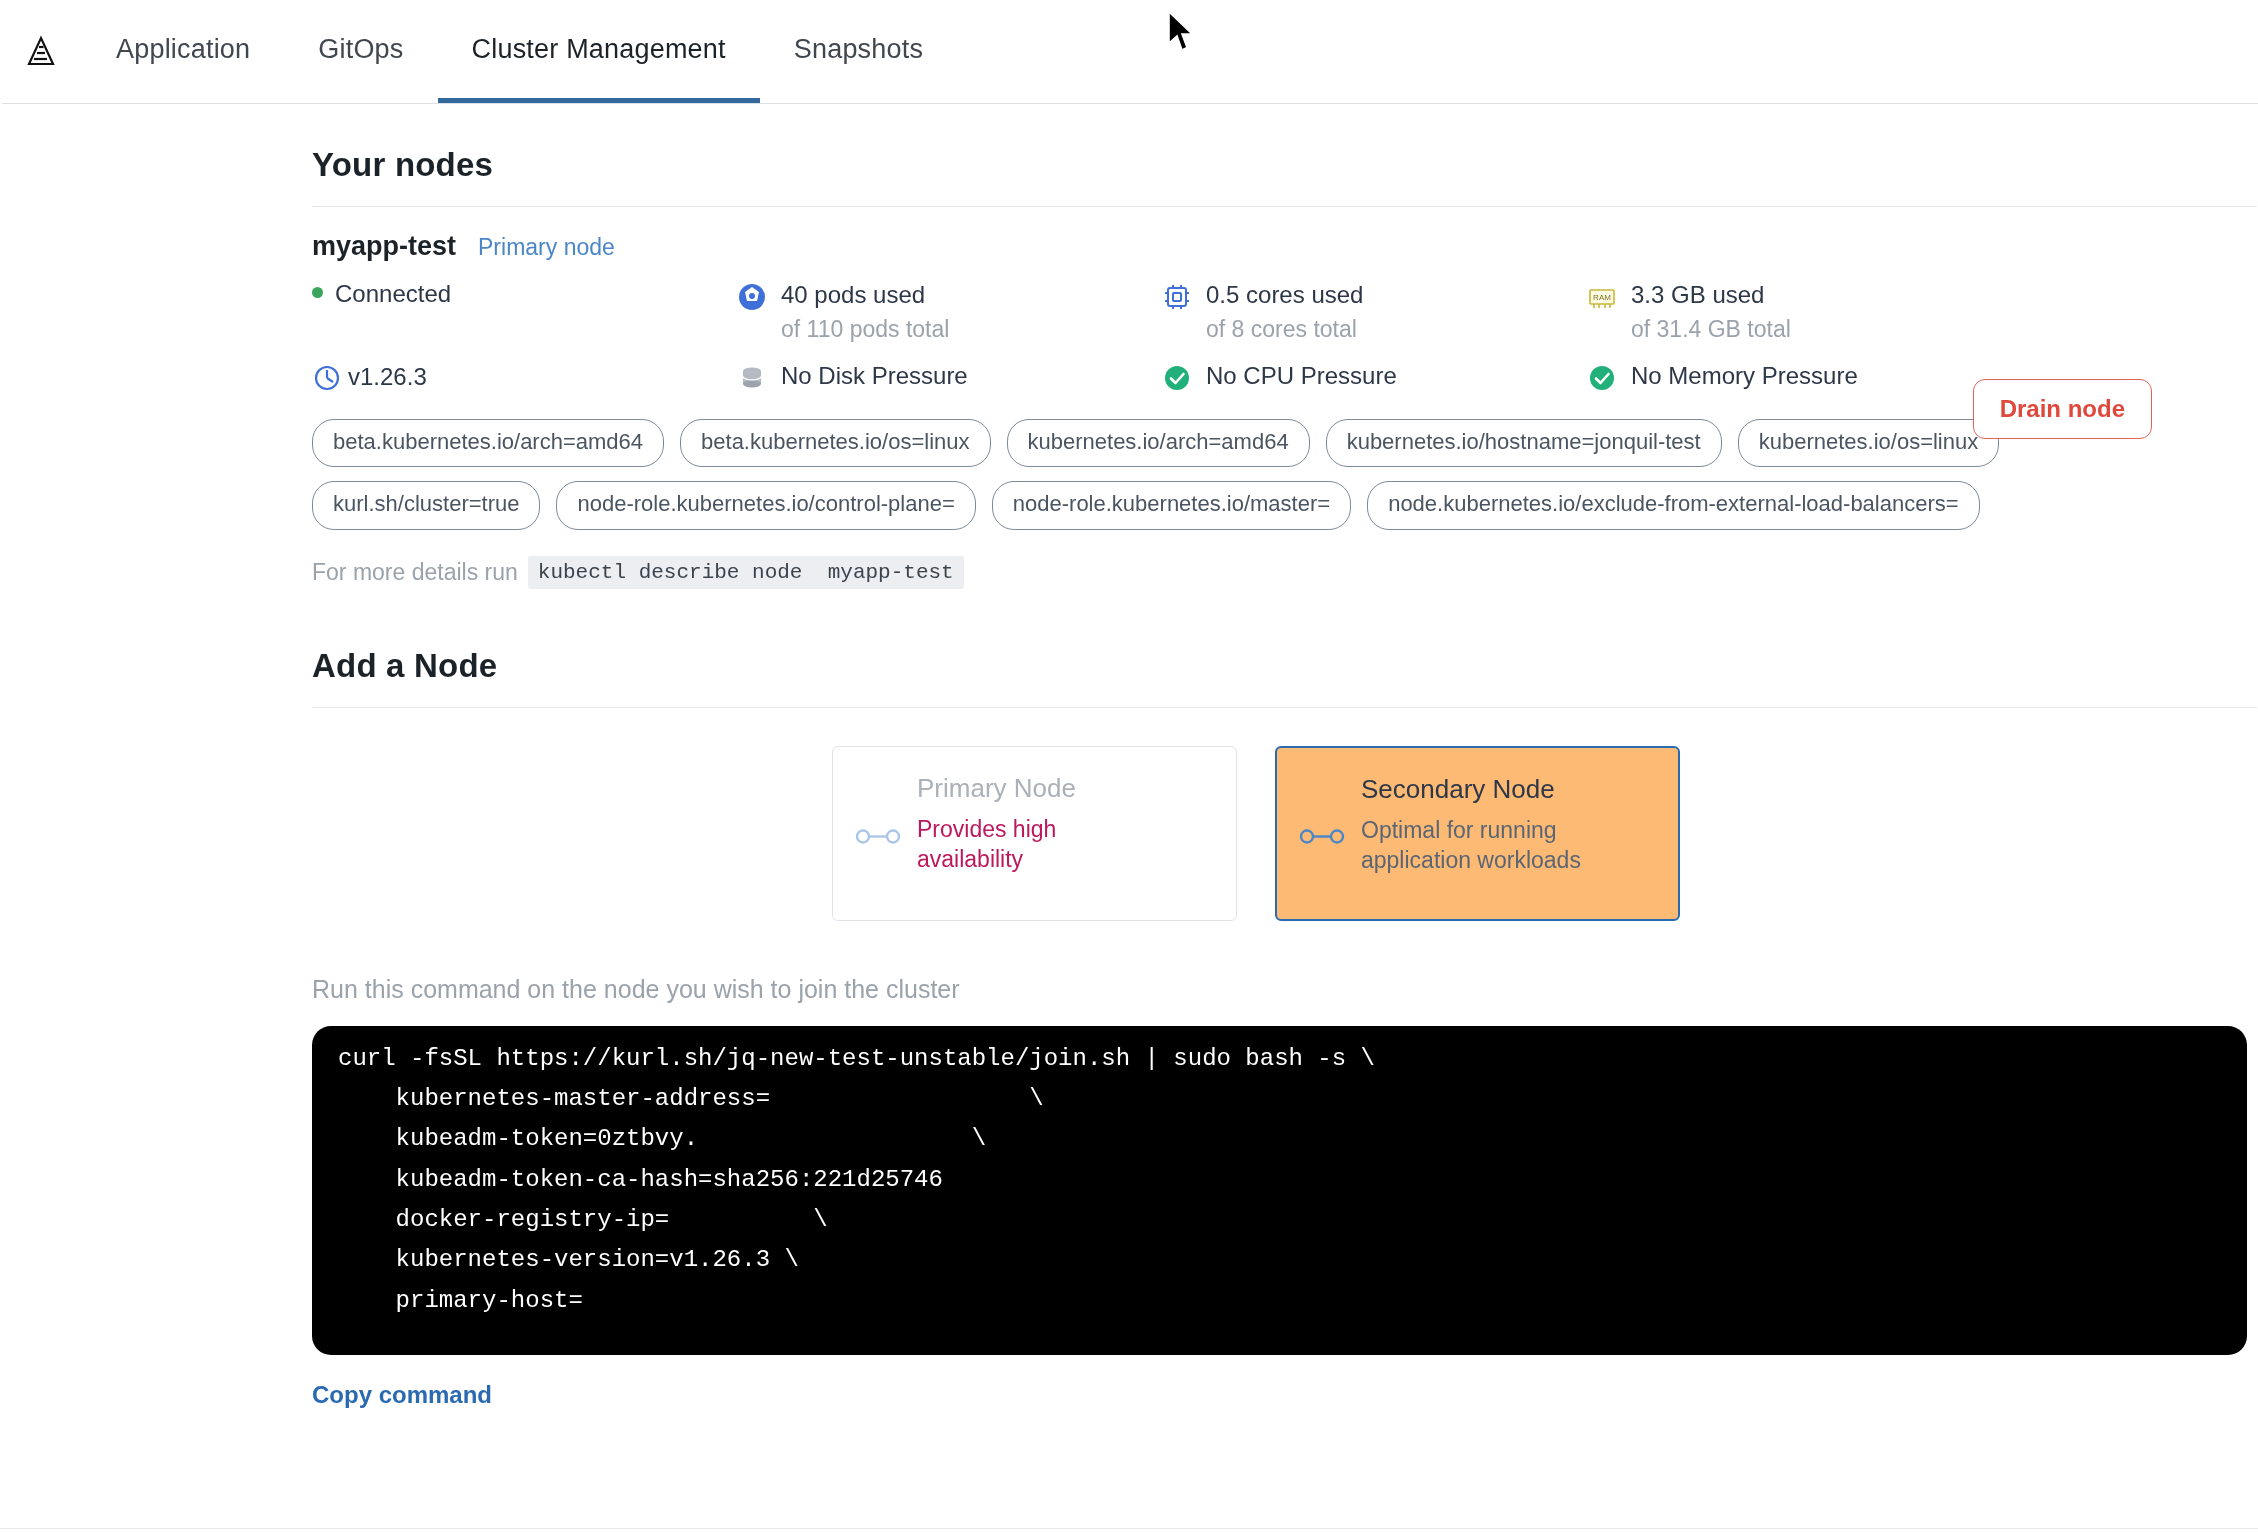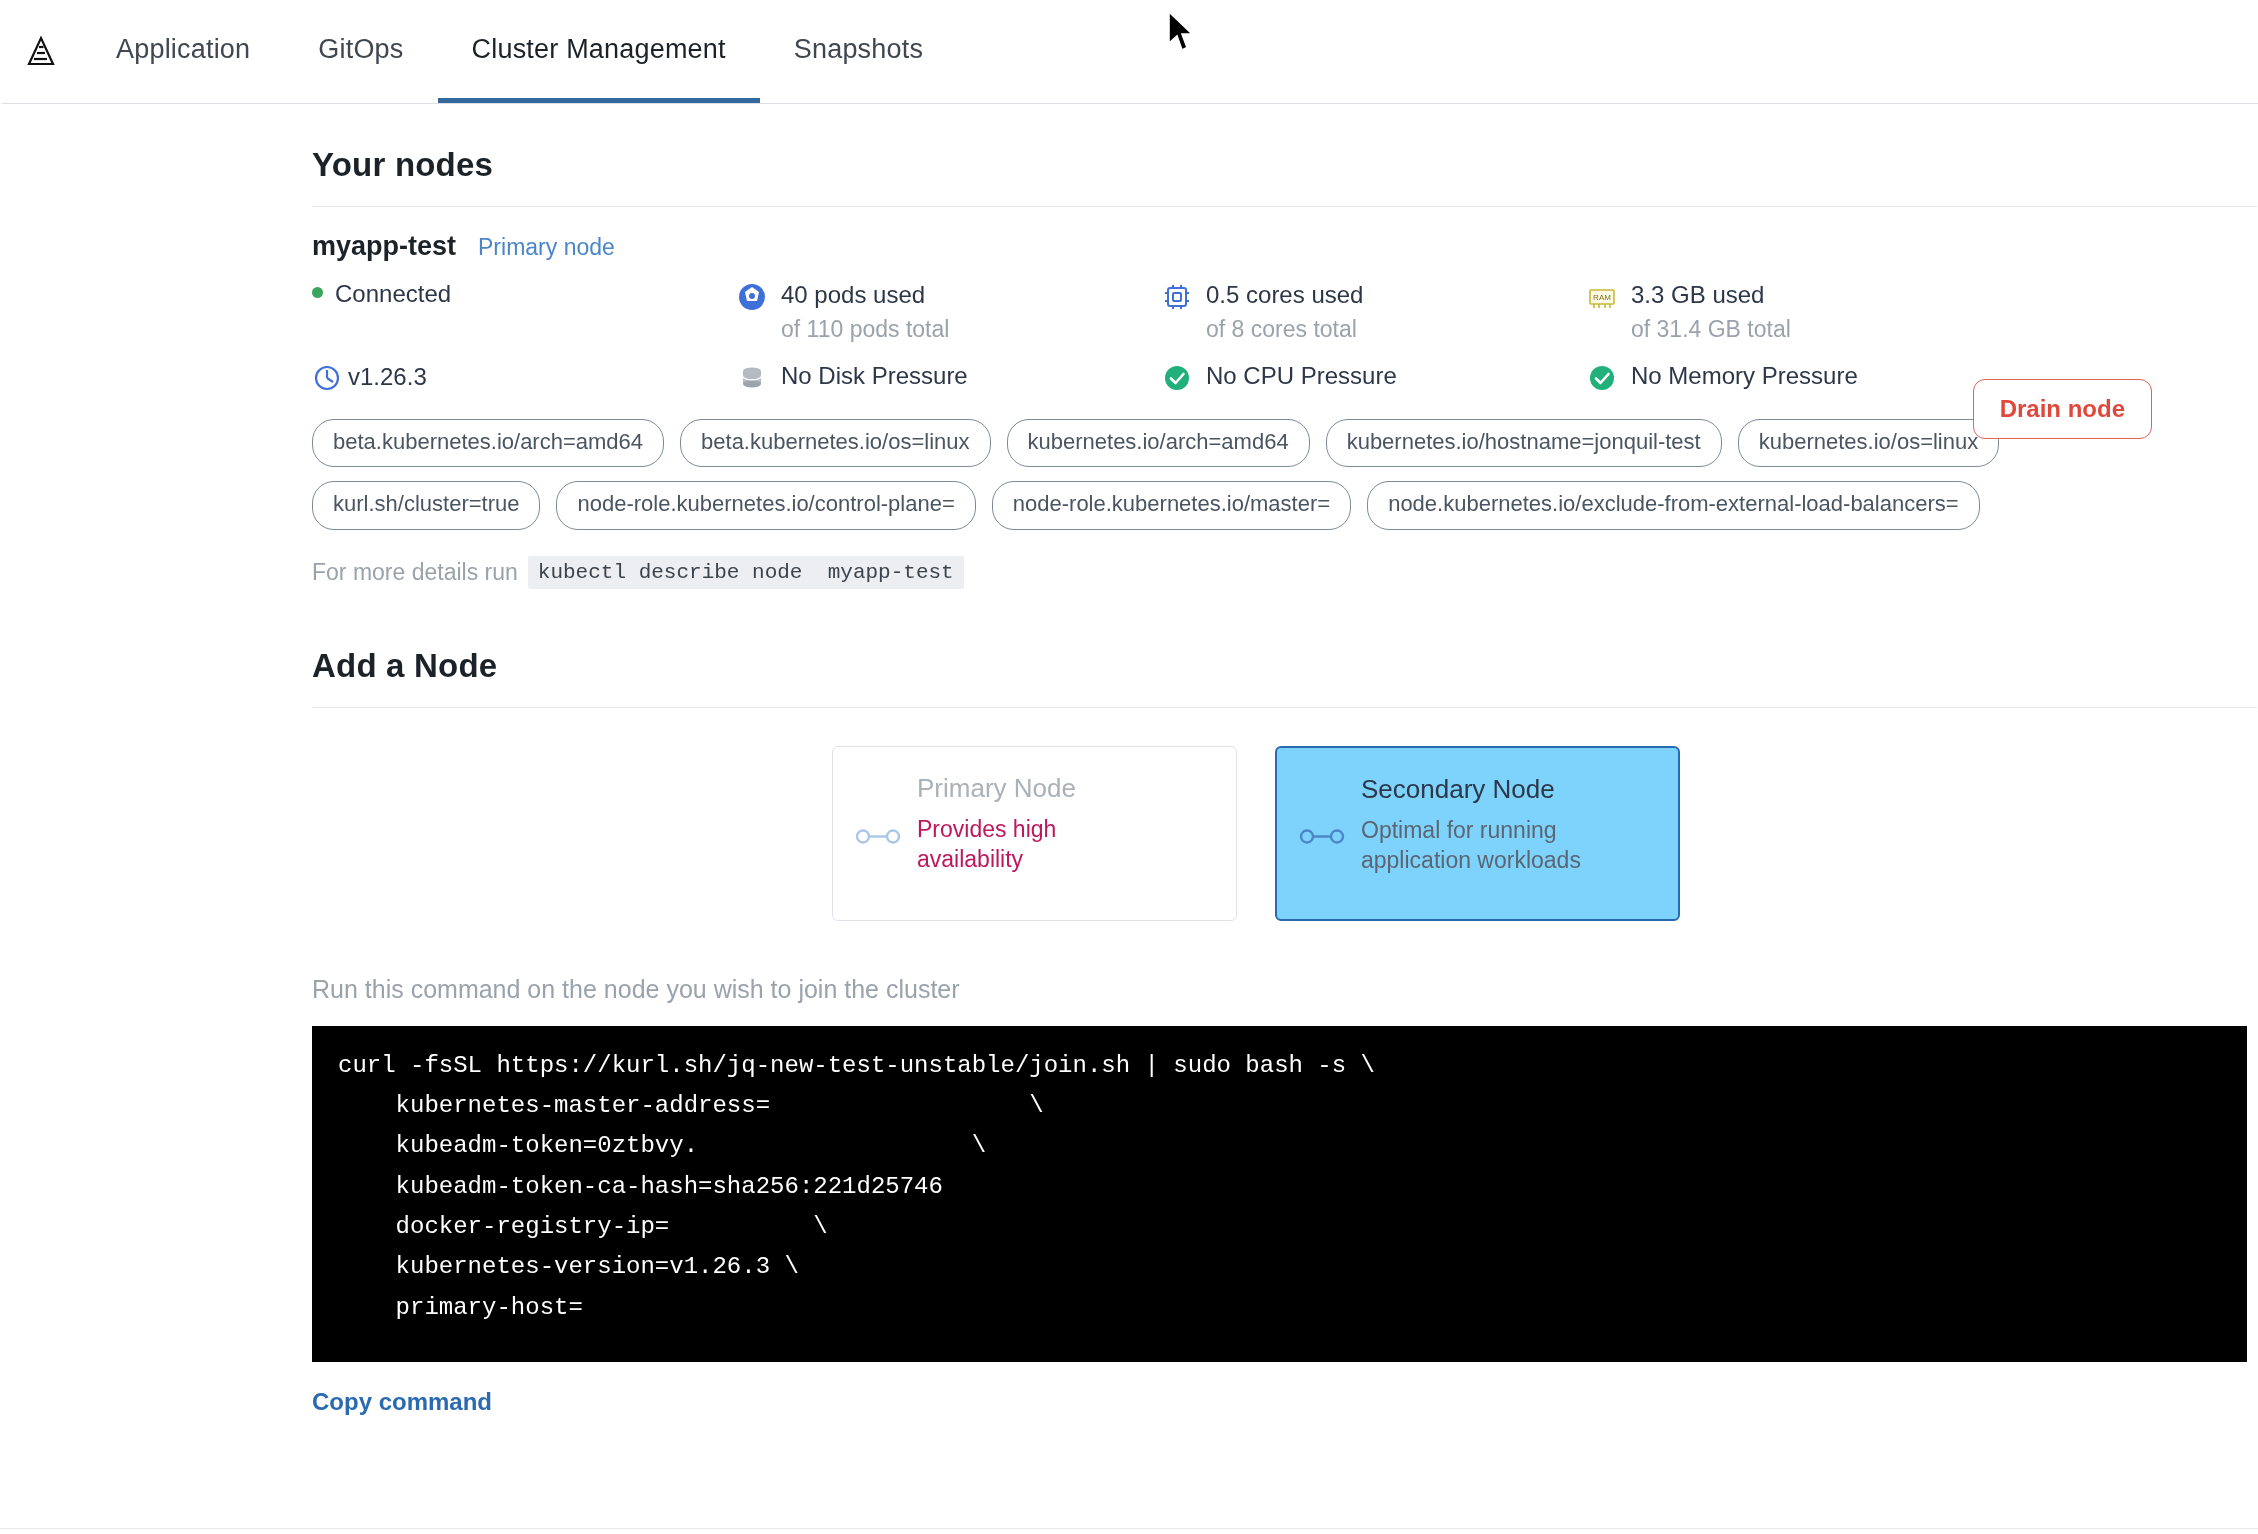--- a/index.html
+++ b/index.html
@@ -214,21 +214,21 @@
     border-radius: 6px;
     background: #fff;
     display: flex;
     gap: 16px;
     padding: 26px 22px;
     cursor: pointer;
   }
   .node-type.disabled { color: #aab1b9; }
   .node-type.selected {
     border: 2px solid #2a6ab0;
-    background: #7dd3fc;
+    background: #fdba74;
   }
   .nt-ico { width: 46px; flex: 0 0 46px; margin-top: 6px; }
   .nt-title {
     font-size: 26px;
     color: #2d3748;
     margin-bottom: 10px;
   }
   .node-type.disabled .nt-title { color: #aab1b9; }
   .nt-desc {
     font-size: 23px;
@@ -240,27 +240,28 @@
 
   .run-label {
     font-size: 25px;
     color: #9aa2ac;
     margin-top: 54px;
   }
   .terminal {
     margin-top: 22px;
     background: #000;
     width: 1935px;
-    padding: 20px 26px 34px;
+    padding: 13px 26px 34px;
     font-family: "Liberation Mono", monospace;
     font-size: 24px;
     color: #ffffff;
     line-height: 1.68;
     white-space: pre;
     overflow: hidden;
+    border-radius: 19px;
   }
   .copy-cmd {
     margin-top: 26px;
     font-size: 24px;
     color: #2a6ab0;
     font-weight: bold;
     cursor: pointer;
   }
 
   

